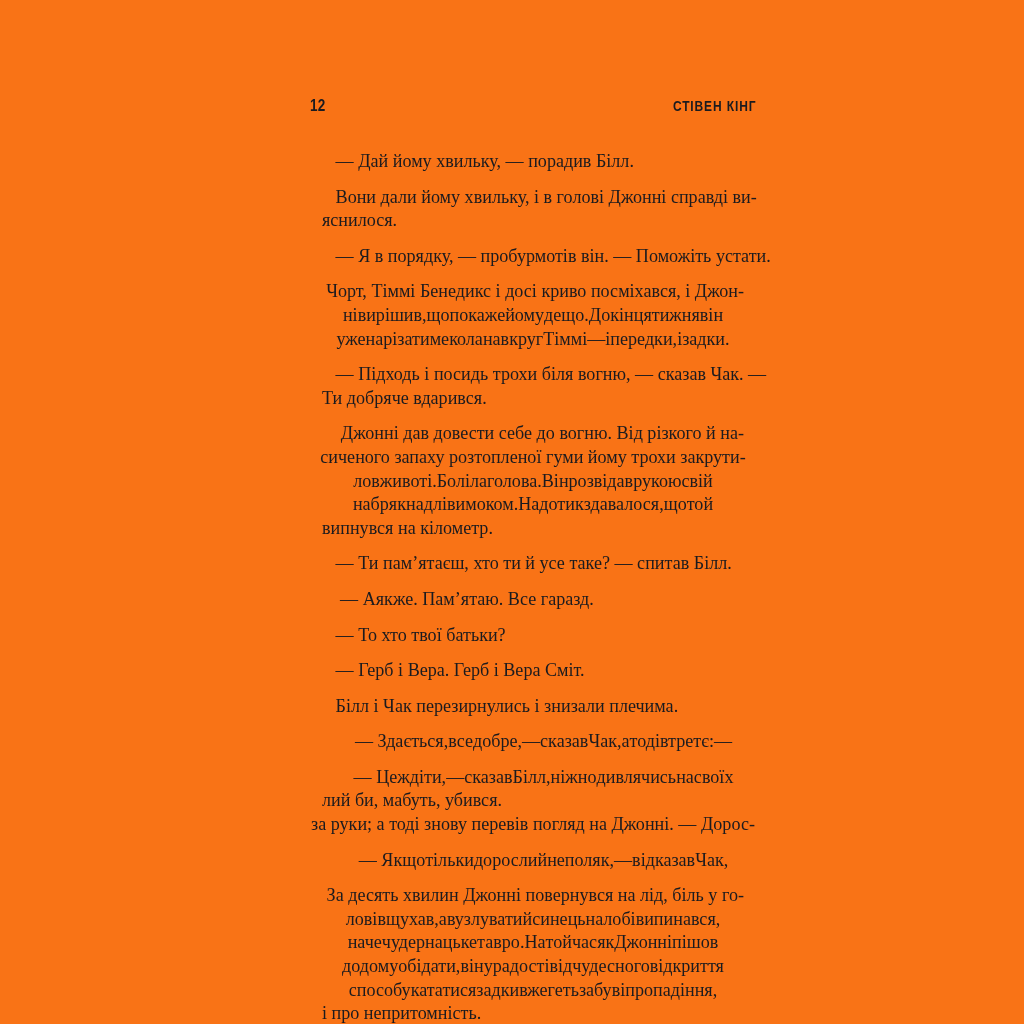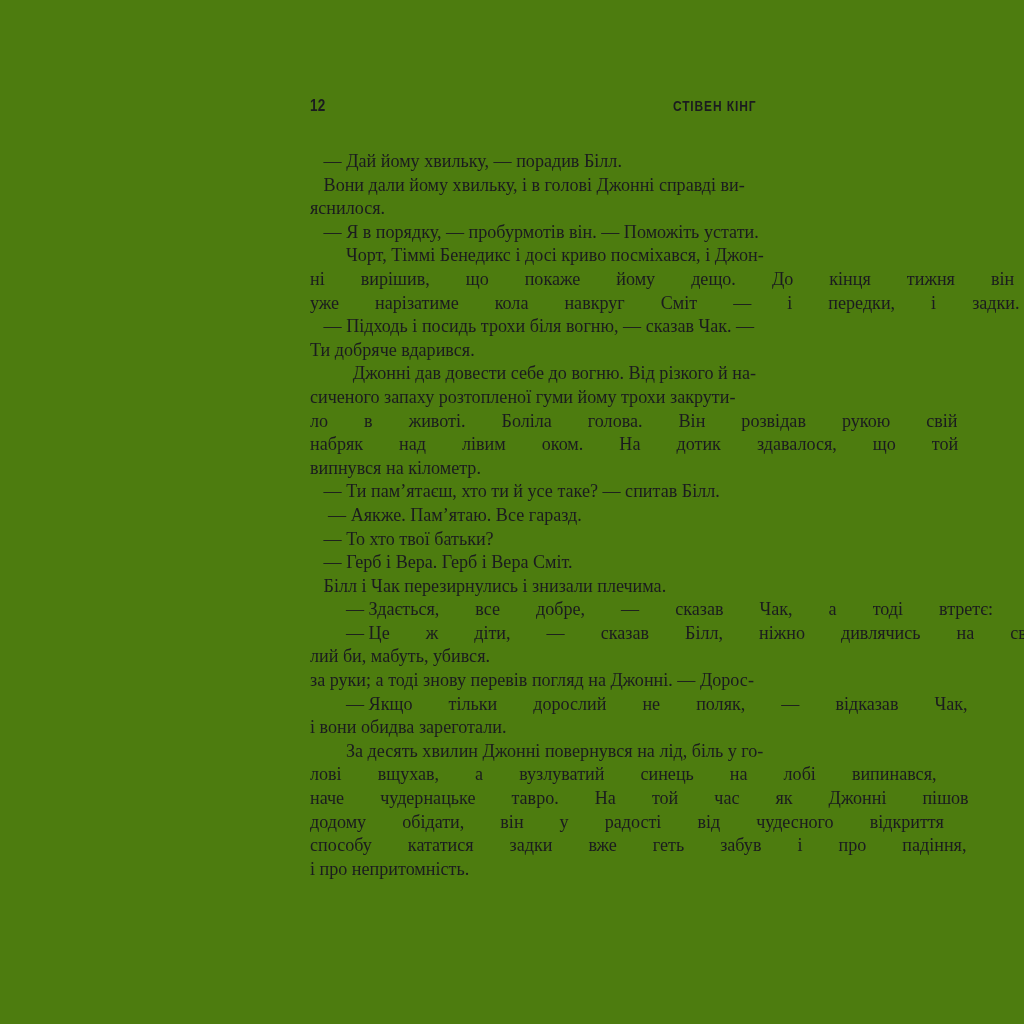--- a/index.html
+++ b/index.html
@@ -6,21 +6,21 @@
   html, body {
     margin: 0;
     padding: 0;
     background: #ffffff;
   }
 
   .page {
     position: relative;
     width: 1024px;
     height: 1024px;
-    background: #4d7c0f;
+    background: #f97316;
     overflow: hidden;
     font-family: "Liberation Serif", "DejaVu Serif", serif;
     color: #1b1b1f;
     -webkit-font-smoothing: antialiased;
   }
 
   .text-column {
     position: absolute;
     left: 310px;
     top: 96px;
@@ -55,35 +55,34 @@
   }
 
   
   .body-text {
     margin-top: 28px;
     font-size: 18.1px;
     line-height: 23.6px;
   }
 
   .para {
-    margin: 0;
+    margin: 12px;
   }
 
   
   .ln {
     display: block;
     white-space: pre;
   }
 
   
   .ln.just {
     display: flex;
-    justify-content: flex-start;
+    justify-content: center;
     white-space: normal;
-    gap: 36px;
   }
   .ln.just > span {
     white-space: pre;
   }
 
   .indent {
     display: inline-block;
     width: 21px;
   }
 </style>
@@ -124,21 +123,21 @@
             <span>До</span>
             <span>кінця</span>
             <span>тижня</span>
             <span>він</span>
           </span>
           <span class="ln just">
             <span>уже</span>
             <span>нарізатиме</span>
             <span>кола</span>
             <span>навкруг</span>
-            <span>Сміт</span>
+            <span>Тіммі</span>
             <span>—</span>
             <span>і</span>
             <span>передки,</span>
             <span>і</span>
             <span>задки.</span>
           </span>
         </p>
         <p class="para">
           <span class="ln">&nbsp;&nbsp;&nbsp;— Підходь і посидь трохи біля вогню, — сказав Чак. —</span>
           <span class="ln">Ти добряче вдарився.</span>
@@ -229,21 +228,20 @@
             <span class="indent"></span>
             <span>— Якщо</span>
             <span>тільки</span>
             <span>дорослий</span>
             <span>не</span>
             <span>поляк,</span>
             <span>—</span>
             <span>відказав</span>
             <span>Чак,</span>
           </span>
-          <span class="ln">і вони обидва зареготали.</span>
         </p>
         <p class="para">
           <span class="ln just">
             <span class="indent"></span>
             <span>За десять хвилин Джонні повернувся на лід, біль у го-</span>
           </span>
           <span class="ln just">
             <span>лові</span>
             <span>вщухав,</span>
             <span>а</span>

